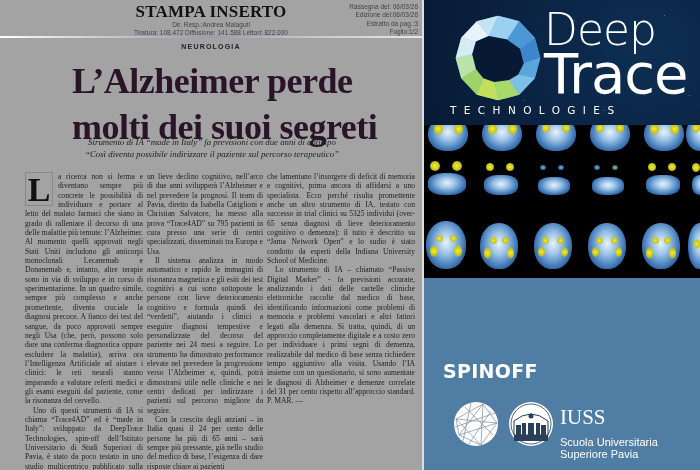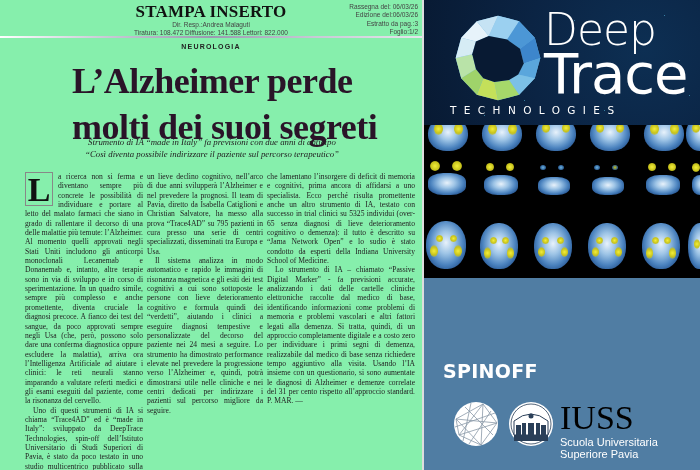--- a/index.html
+++ b/index.html
@@ -1,17 +1,17 @@
 <!DOCTYPE html>
 <html><head>
 <meta charset="utf-8">
 <style>
   html,body{margin:0;padding:0;}
   body{width:700px;height:470px;position:relative;overflow:hidden;background:#fff;font-family:"Liberation Serif",serif;}
-  .left{position:absolute;left:0;top:0;width:422px;height:470px;background:#86efac;padding-left:17px;}
+  .left{position:absolute;left:0;top:0;width:422px;height:470px;background:#a3a3a3;padding-left:17px;}
   .masthead{position:absolute;left:0;top:0;width:422px;height:40px;}
   .mast-title{position:absolute;left:0;width:422px;top:2px;text-align:center;font-family:"Liberation Serif",serif;font-weight:bold;font-size:17px;letter-spacing:0.2px;color:#111;}
   .mast-dir{position:absolute;left:0;width:422px;top:21px;text-align:center;font-family:"Liberation Sans",sans-serif;font-size:6.5px;color:#444;}
   .mast-tir{position:absolute;left:0;width:422px;top:29px;text-align:center;font-family:"Liberation Sans",sans-serif;font-size:6.5px;color:#444;}
   .mast-meta{position:absolute;right:4px;top:3px;text-align:right;font-family:"Liberation Sans",sans-serif;font-size:6.5px;line-height:8.3px;color:#444;}
   .mast-rule{position:absolute;left:0;top:36px;width:422px;height:2px;background:linear-gradient(to right,#fff 0%,#c9c9d6 25%,#9a9ab0 50%,#c9c9d6 75%,#e6e6ec 100%);}
   .section{position:absolute;left:0;width:422px;top:43px;text-align:center;font-family:"Liberation Sans",sans-serif;font-weight:bold;font-size:7px;letter-spacing:1.2px;color:#222;}
   .headline{position:absolute;left:72px;top:58px;font-family:"Liberation Serif",serif;font-weight:bold;color:#2a1428;font-size:36px;line-height:46px;letter-spacing:-0.5px;}
   .subhead{position:absolute;left:62px;top:136px;width:300px;font-family:"Liberation Serif",serif;font-style:italic;font-size:8.8px;line-height:12px;color:#222;text-align:center;}
   .col{position:absolute;top:172px;font-family:"Liberation Serif",serif;font-size:7.6px;line-height:9.35px;color:#222;text-align:justify;hyphens:auto;}
@@ -30,21 +30,21 @@
   .brand-trace{position:absolute;left:120px;top:52px;font-family:"DejaVu Sans",sans-serif;font-size:56px;line-height:44px;color:#fff;letter-spacing:-1px;}
   .brand-tech{position:absolute;left:26px;top:104px;font-family:"DejaVu Sans",sans-serif;font-size:10.5px;letter-spacing:7.4px;color:#fff;}
   .brand-logo{position:absolute;left:28px;top:12px;width:92px;height:92px;}
   .brain-area{position:absolute;left:0;top:125px;width:276px;height:153px;background:#000;overflow:hidden;}
   .brain{position:absolute;border-radius:48% 48% 46% 46%;background:radial-gradient(ellipse at 50% 45%,#e8f2fb 0%,#9dc4e6 30%,#4b83bf 60%,#1d4a86 85%,rgba(0,0,0,0) 100%);}
   .brain .y{position:absolute;border-radius:50%;background:radial-gradient(circle,#f2ee3a 0%,#c7c21c 55%,rgba(160,150,20,0) 100%);}
   .spin-area{position:absolute;left:0;top:278px;width:276px;height:192px;background:#507da3;}
   .spin-label{position:absolute;left:19px;top:82px;font-family:"DejaVu Sans",sans-serif;font-weight:bold;font-size:19px;color:#fff;letter-spacing:0.3px;}
   .iuss-net{position:absolute;left:29px;top:123px;width:46px;height:46px;}
   .iuss-seal{position:absolute;left:84px;top:123px;width:46px;height:46px;}
-  .iuss-name{position:absolute;left:136px;top:126px;font-family:"Liberation Serif",serif;font-size:34px;line-height:27px;color:#000000;}
+  .iuss-name{position:absolute;left:136px;top:126px;font-family:"Liberation Serif",serif;font-size:21px;line-height:27px;color:#ffffff;}
   .iuss-sub{position:absolute;left:136px;top:158px;font-family:"Liberation Sans",sans-serif;font-size:11px;color:#fff;}
 </style>
 </head>
 <body>
 
 <div class="left">
   <div class="masthead">
     <div class="mast-title">STAMPA INSERTO</div>
     <div class="mast-dir">Dir. Resp.:Andrea Malaguti</div>
     <div class="mast-tir">Tiratura: 108.472 Diffusione: 141.588 Lettori: 822.000</div>
@@ -70,20 +70,21 @@
   </div>
 
   <div class="col col1">
     <p class="first"><span class="dropcap">L</span><span>a ricerca non si ferma e diventano sempre più concrete le possibilità di individuare e portare al letto del malato farmaci che siano in grado di rallentare il decorso di una delle malattie più temute: l’Alzheimer. Al momento quelli approvati negli Stati Uniti includono gli anticorpi monoclonali Lecanemab e Donanemab e, intanto, altre terapie sono in via di sviluppo e in corso di sperimentazione. In un quadro simile, sempre più complesso e anche promettente, diventa cruciale la diagnosi precoce. A fianco dei test del sangue, da poco approvati sempre negli Usa (che, però, possono solo dare una conferma diagnostica oppure escludere la malattia), arriva ora l’Intelligenza Artificiale ad aiutare i clinici: le reti neurali stanno imparando a valutare referti medici e gli esami eseguiti dal paziente, come la risonanza del cervello.</span></p>
     <p>Uno di questi strumenti di IA si chiama “Trace4AD” ed è “made in Italy”: sviluppato da DeepTrace Technologies, spin-off dell’Istituto Universitario di Studi Superiori di Pavia, è stato da poco testato in uno studio multicentrico pubblicato sulla rivista “Frontiers in Neurology”. Ha dimostrato la sua abilità nel prevedere chi, colpito da</p>
   </div>
 
   <div class="col col2">
     <p class="first">un lieve declino cognitivo, nell’arco di due anni svilupperà l’Alzheimer e nel prevedere la prognosi. Il team di Pavia, diretto da Isabella Catiglioni e Christian Salvatore, ha messo alla prova “Trace4AD” su 795 pazienti in cura presso una serie di centri specializzati, disseminati tra Europa e Usa.</p>
     <p>Il sistema analizza in modo automatico e rapido le immagini di risonanza magnetica e gli esiti dei test cognitivi a cui sono sottoposte le persone con lieve deterioramento cognitivo e formula quindi dei “verdetti”, aiutando i clinici a eseguire diagnosi tempestive e personalizzate del decorso del paziente nei 24 mesi a seguire. Lo strumento ha dimostrato performance elevate nel prevedere la progressione verso l’Alzheimer e, quindi, potrà dimostrarsi utile nelle cliniche e nei centri dedicati per indirizzare i pazienti sul percorso migliore da seguire.</p>
+    <p>Con la crescita degli anziani – in Italia quasi il 24 per cento delle persone ha più di 65 anni – sarà sempre più pressante, già nello studio del medico di base, l’esigenza di dare risposte chiare ai pazienti</p>
   </div>
 
   <div class="col col3">
     <p class="first">che lamentano l’insorgere di deficit di memoria e cognitivi, prima ancora di affidarsi a uno specialista. Ecco perché risulta promettente anche un altro strumento di IA, testato con successo in trial clinici su 5325 individui (over-65 senza diagnosi di lieve deterioramento cognitivo o demenza): il tutto è descritto su “Jama Network Open” e lo sudio è stato condotto da esperti della Indiana University School of Medicine.</p>
     <p><span>Lo strumento di IA – chiamato “Passive Digital Marker” - fa previsioni accurate, analizzando i dati delle cartelle cliniche elettroniche raccolte dal medico di base, identificando informazioni come problemi di memoria e problemi vascolari e altri fattori legati alla demenza. Si tratta, quindi, di un approccio completamente digitale e a costo zero per individuare i primi segni di demenza, realizzabile dal medico di base senza richiedere tempo aggiuntivo alla visita. Usando l’IA insieme con un questionario, si sono aumentate le diagnosi di Alzheimer e demenze correlate del 31 per cento rispetto all’approccio standard.</span> <span class="author">P. MAR. —</span></p>
   </div>
 </div>
 
 <div class="divider"></div>
 

